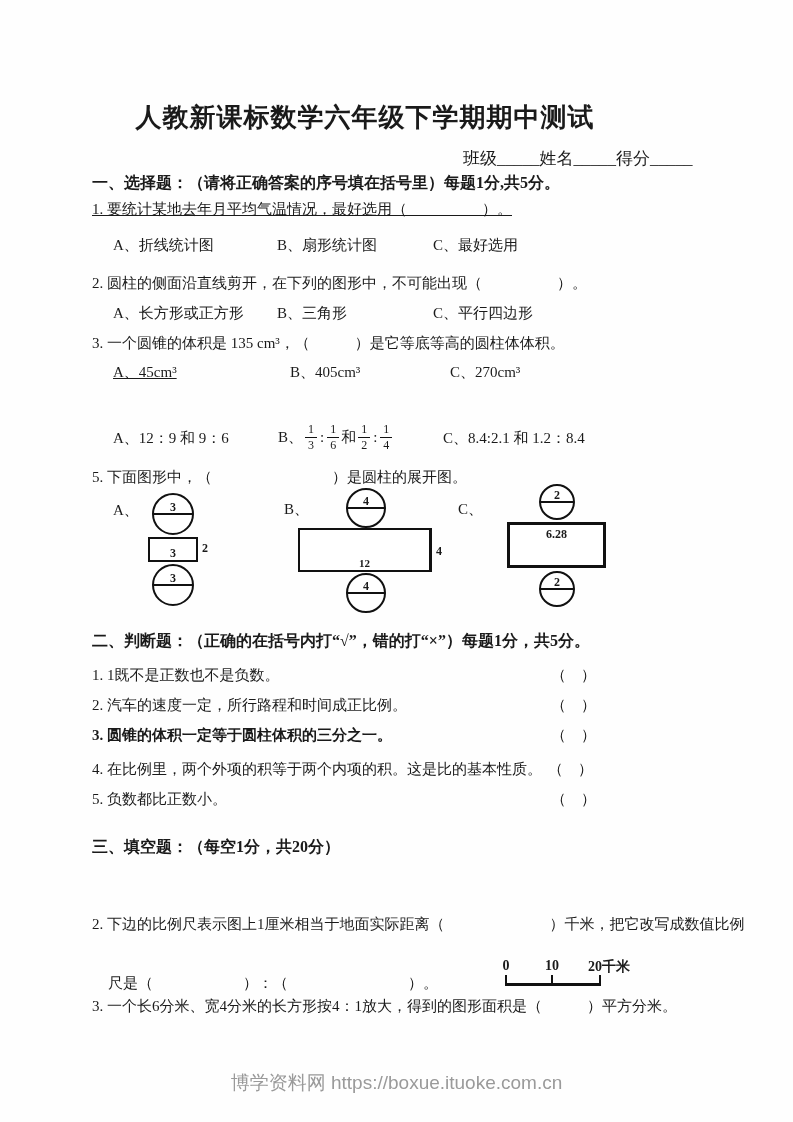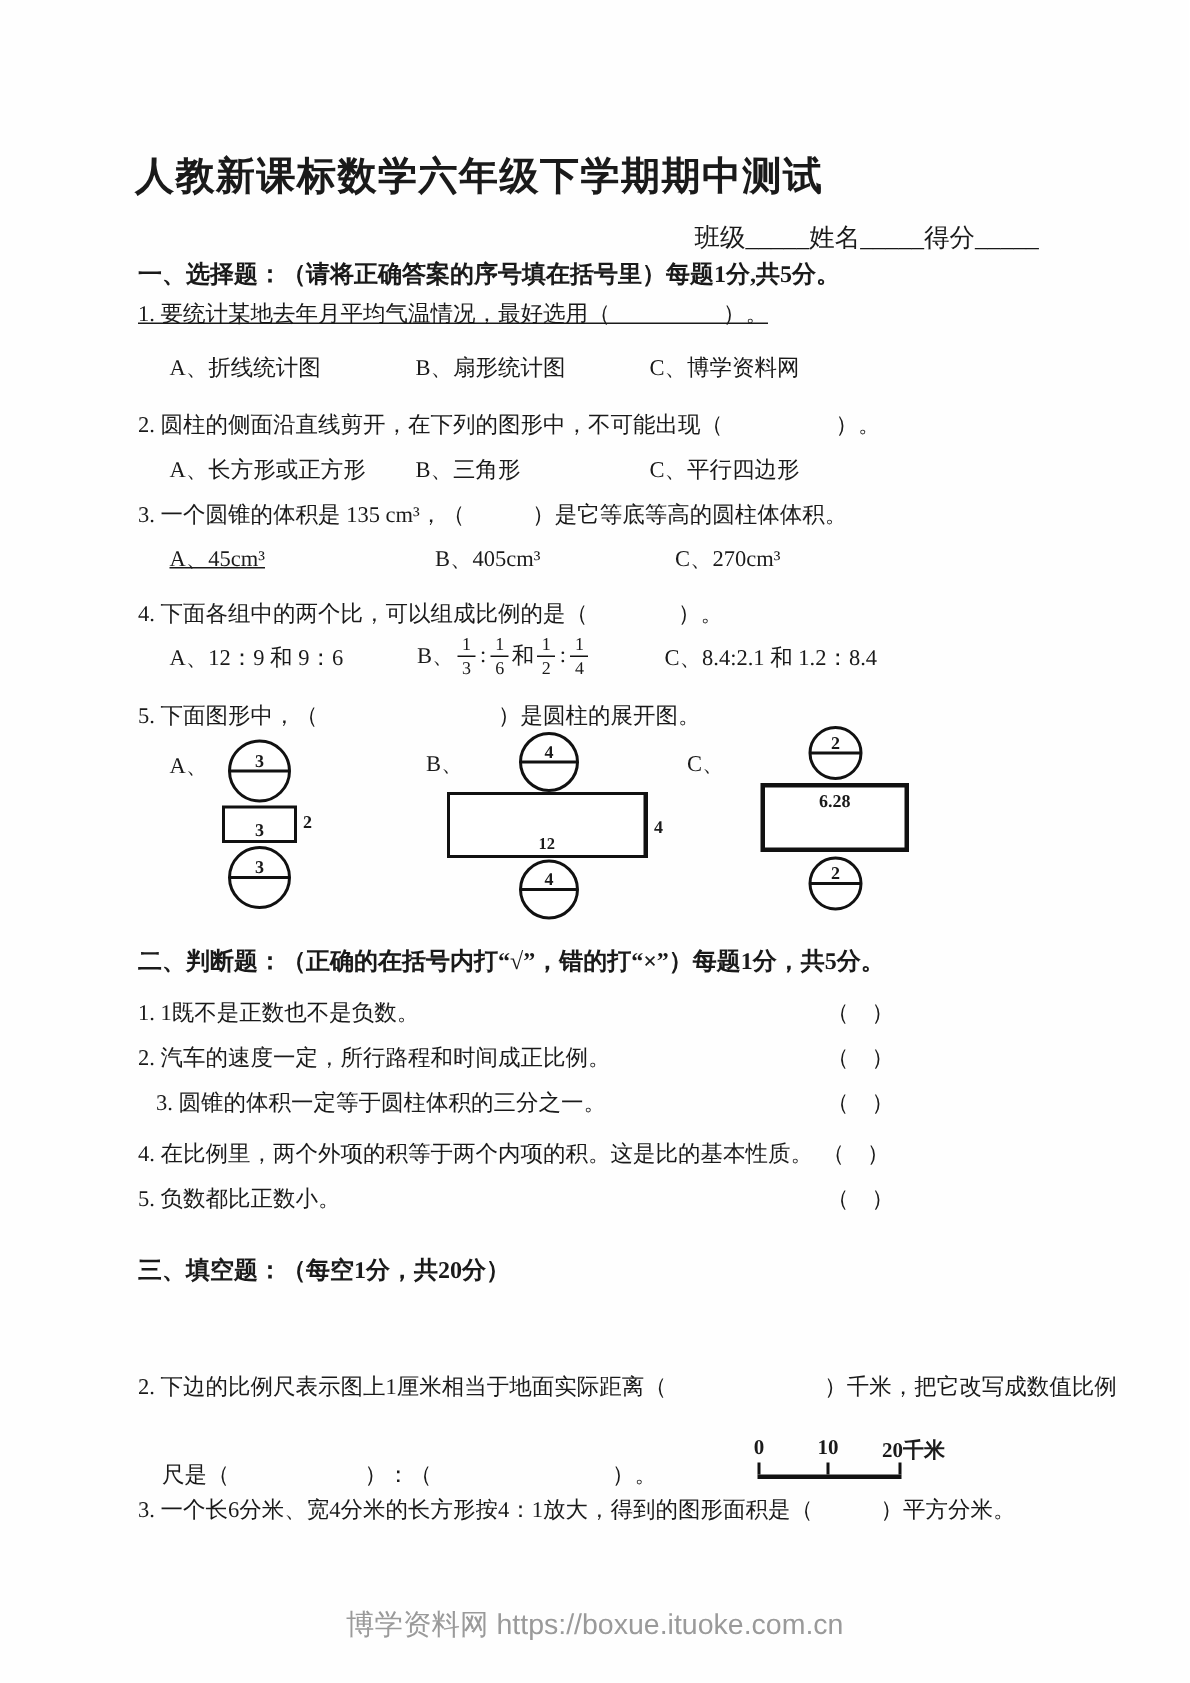--- a/index.html
+++ b/index.html
@@ -4,21 +4,21 @@
 <style>
   * { margin:0; padding:0; box-sizing:border-box; }
   html,body { background:#ffffff; }
   .page {
     position:relative; width:793px; height:1122px; margin:0 auto;
     background:#fefefe; overflow:hidden;
     font-family:"Liberation Serif","DejaVu Serif",serif;
     color:#1a1a1a;
   }
   .abs { position:absolute; white-space:nowrap; }
-  .title { font-size:26px; font-weight:bold; letter-spacing:1px; }
+  .title { font-size:26px; font-weight:bold; text-align:center; letter-spacing:1px; }
   .stud { font-size:17px;margin-left:20px; }
   .sec-h { font-size:16px; font-weight:bold; }
   .q { font-size:15px; }
   .opt { font-size:15px; }
   
   .opt-frac { display:flex; align-items:center; height:36px; font-size:15px; }
   .frac { display:inline-flex; flex-direction:column; align-items:center;
           font-size:12px; line-height:1.2; margin:0 2px; }
   .frac .num { border-bottom:1px solid #111; padding:0 3px; }
   .ratio { margin:0 1px; }
@@ -48,33 +48,32 @@
 <div class="page">
 
   <div class="abs title" style="left:90px; top:100px; width:550px;">人教新课标数学六年级下学期期中测试</div>
   <div class="abs stud" style="left:443px; top:147px;">班级_____姓名_____得分_____</div>
 
   <div class="abs sec-h" style="left:92px; top:173px;">一、选择题：（请将正确答案的序号填在括号里）每题1分,共5分。</div>
 
   <div class="abs q" style="left:92px; top:200px;text-decoration:underline;">1. 要统计某地去年月平均气温情况，最好选用（　　　　　）。</div>
   <div class="abs opt" style="left:113px; top:236px;">A、折线统计图</div>
   <div class="abs opt" style="left:277px; top:236px;">B、扇形统计图</div>
-  <div class="abs opt" style="left:433px; top:236px;">C、博学资料网</div>
+  <div class="abs opt" style="left:433px; top:236px;">C、最好选用</div>
 
   <div class="abs q" style="left:92px; top:274px;">2. 圆柱的侧面沿直线剪开，在下列的图形中，不可能出现（　　　　　）。</div>
   <div class="abs opt" style="left:113px; top:304px;">A、长方形或正方形</div>
   <div class="abs opt" style="left:277px; top:304px;">B、三角形</div>
   <div class="abs opt" style="left:433px; top:304px;">C、平行四边形</div>
 
   <div class="abs q" style="left:92px; top:334px;text-align:right;">3. 一个圆锥的体积是 135 cm³，（　　　）是它等底等高的圆柱体体积。</div>
   <div class="abs opt" style="left:113px; top:363px;text-decoration:underline;">A、45cm³</div>
   <div class="abs opt" style="left:290px; top:363px;">B、405cm³</div>
   <div class="abs opt" style="left:450px; top:363px;">C、270cm³</div>
 
-  <div class="abs q" style="left:92px; top:400px;">4. 下面各组中的两个比，可以组成比例的是（　　　　）。</div>
   <div class="abs opt" style="left:113px; top:429px;">A、12：9 和 9：6</div>
   <div class="abs opt-frac" style="left:278px; top:419px;">
     <span>B、</span>
     <span class="frac">
         <span class="num">1</span>
         <span class="den">3</span>
       </span>
     <span class="ratio">:</span>
     <span class="frac">
         <span class="num">1</span>
@@ -137,21 +136,21 @@
   </div>
 
   <div class="abs sec-h" style="left:92px; top:631px;">二、判断题：（正确的在括号内打“√”，错的打“×”）每题1分，共5分。</div>
 
   <div class="abs tf-text" style="left:92px; top:666px;">1. 1既不是正数也不是负数。</div>
   <div class="abs tf-blank" style="left:551px; top:666px;">（　）</div>
 
   <div class="abs tf-text" style="left:92px; top:696px;">2. 汽车的速度一定，所行路程和时间成正比例。</div>
   <div class="abs tf-blank" style="left:551px; top:696px;">（　）</div>
 
-  <div class="abs tf-text" style="left:104px; top:726px;">3. 圆锥的体积一定等于圆柱体积的三分之一。</div>
+  <div class="abs tf-text" style="left:92px; top:726px;font-weight:bold;">3. 圆锥的体积一定等于圆柱体积的三分之一。</div>
   <div class="abs tf-blank" style="left:551px; top:726px;">（　）</div>
 
   <div class="abs tf-text" style="left:92px; top:760px;">4. 在比例里，两个外项的积等于两个内项的积。这是比的基本性质。</div>
   <div class="abs tf-blank" style="left:548px; top:760px;">（　）</div>
 
   <div class="abs tf-text" style="left:92px; top:790px;">5. 负数都比正数小。</div>
   <div class="abs tf-blank" style="left:551px; top:790px;">（　）</div>
 
   <div class="abs sec-h" style="left:92px; top:837px;">三、填空题：（每空1分，共20分）</div>
 

